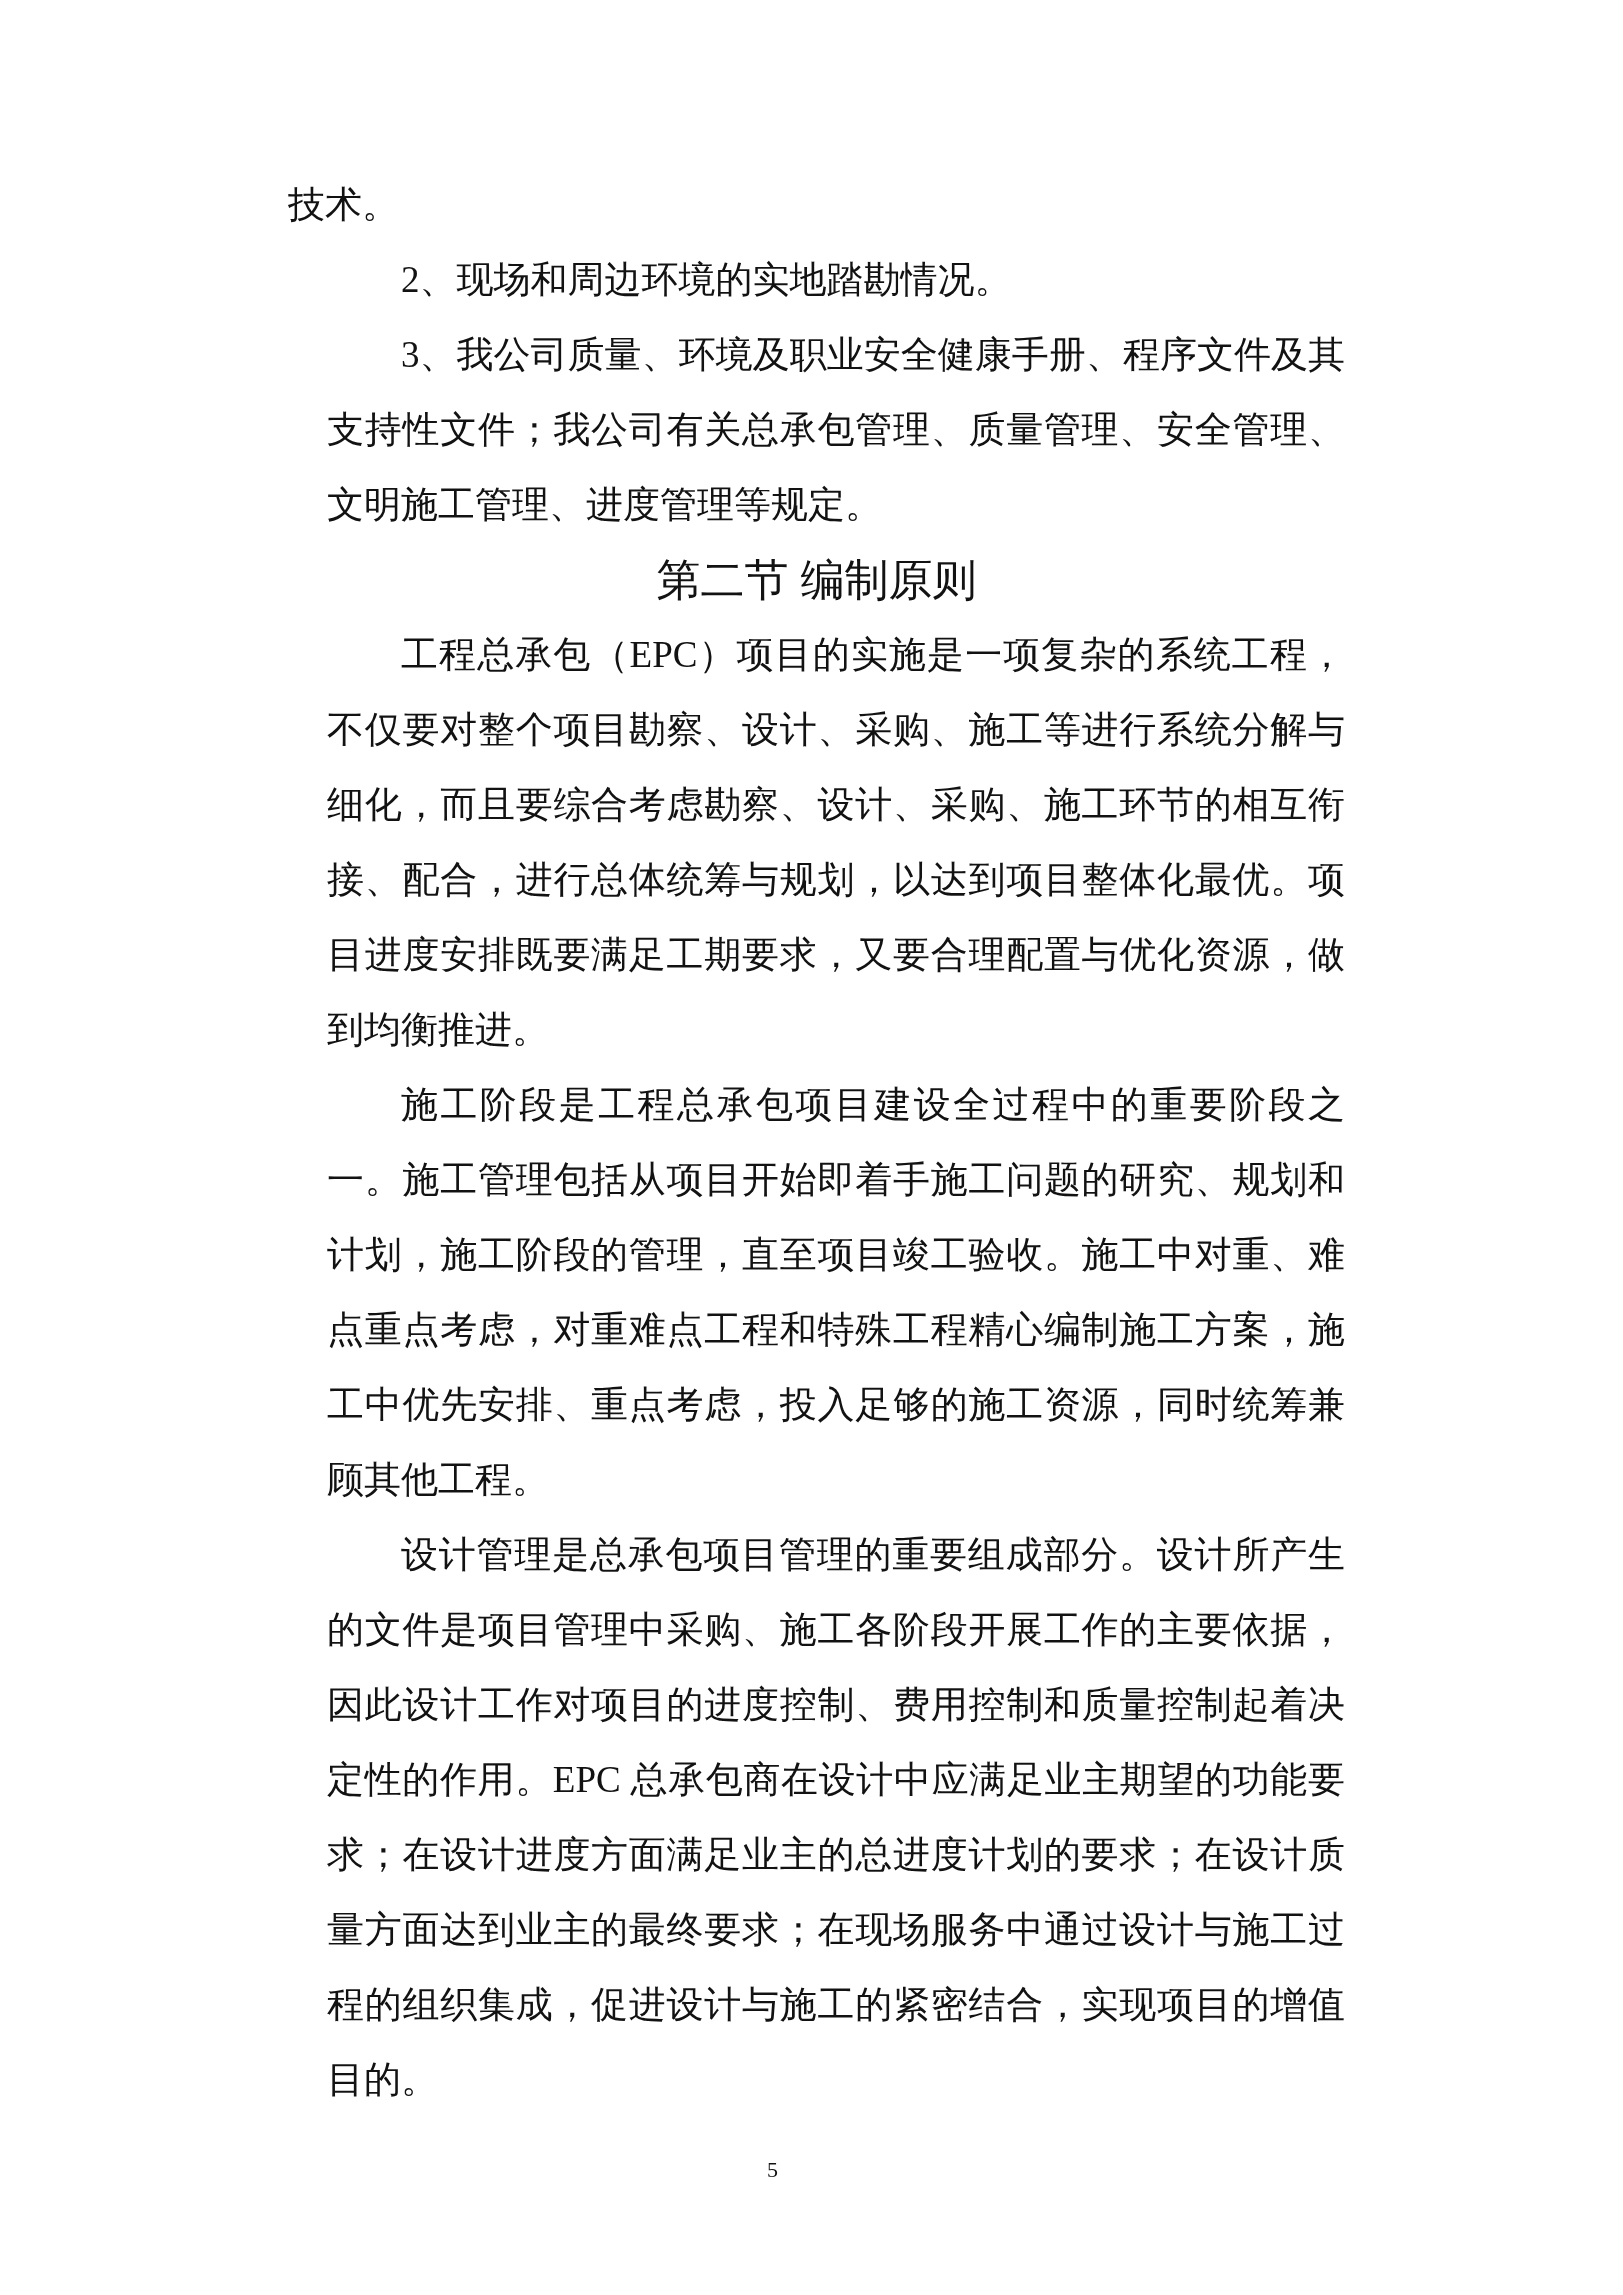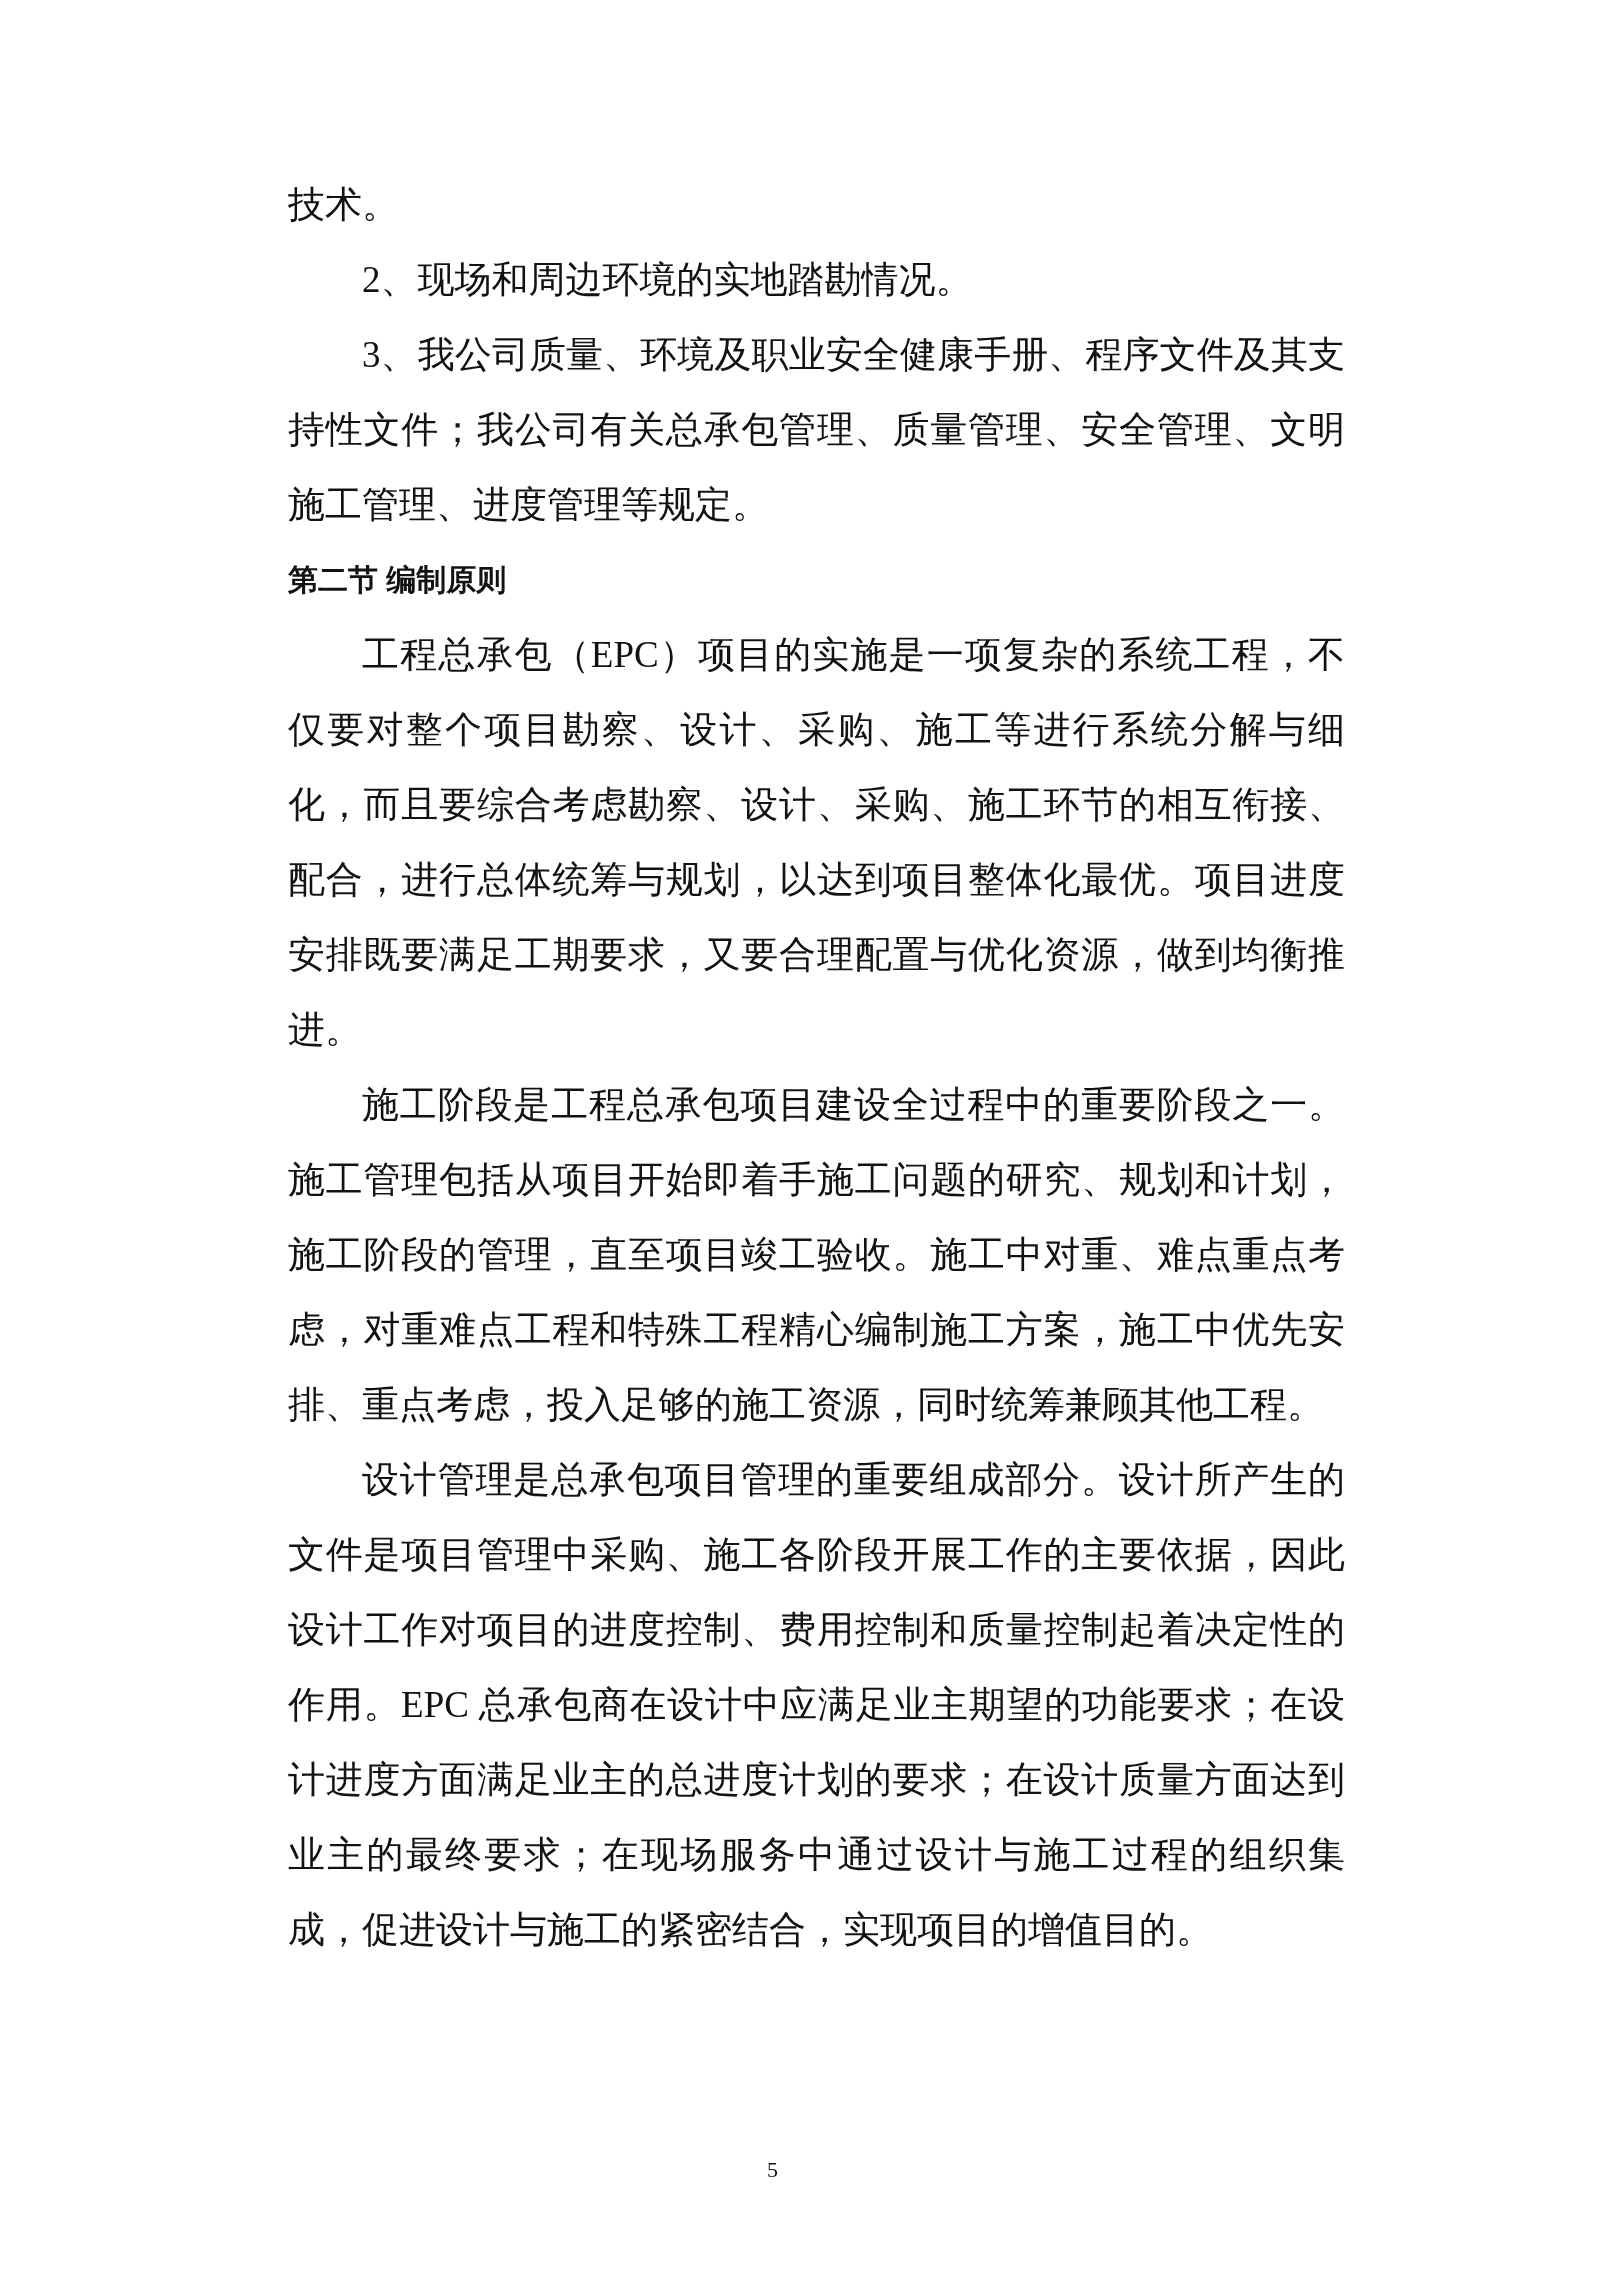--- a/index.html
+++ b/index.html
@@ -31,30 +31,31 @@
     line-height: 75px;
     text-align: justify;
     text-justify: inter-ideograph;
   }
   p {
     margin: 0;
     padding: 0;
   }
   .body-indent {
     text-indent: 2em;
+    margin-left: 39px;
   }
   .body-noindent {
     text-indent: 0;
   }
   .heading-center {
-    text-align: left;
+    text-align: center;
     text-indent: 0;
-    font-weight: bold;
+    font-weight: normal;
     font-family: "Liberation Sans", "DejaVu Sans", sans-serif;
-    font-size: 30px;
+    font-size: 44px;
   }
   .heading-sub {
     text-indent: 2em;
     text-align: left;
     font-weight: bold;
     font-family: "Liberation Sans", "DejaVu Sans", sans-serif;
     font-size: 37px;
   }
   .page-number {
     position: absolute;

